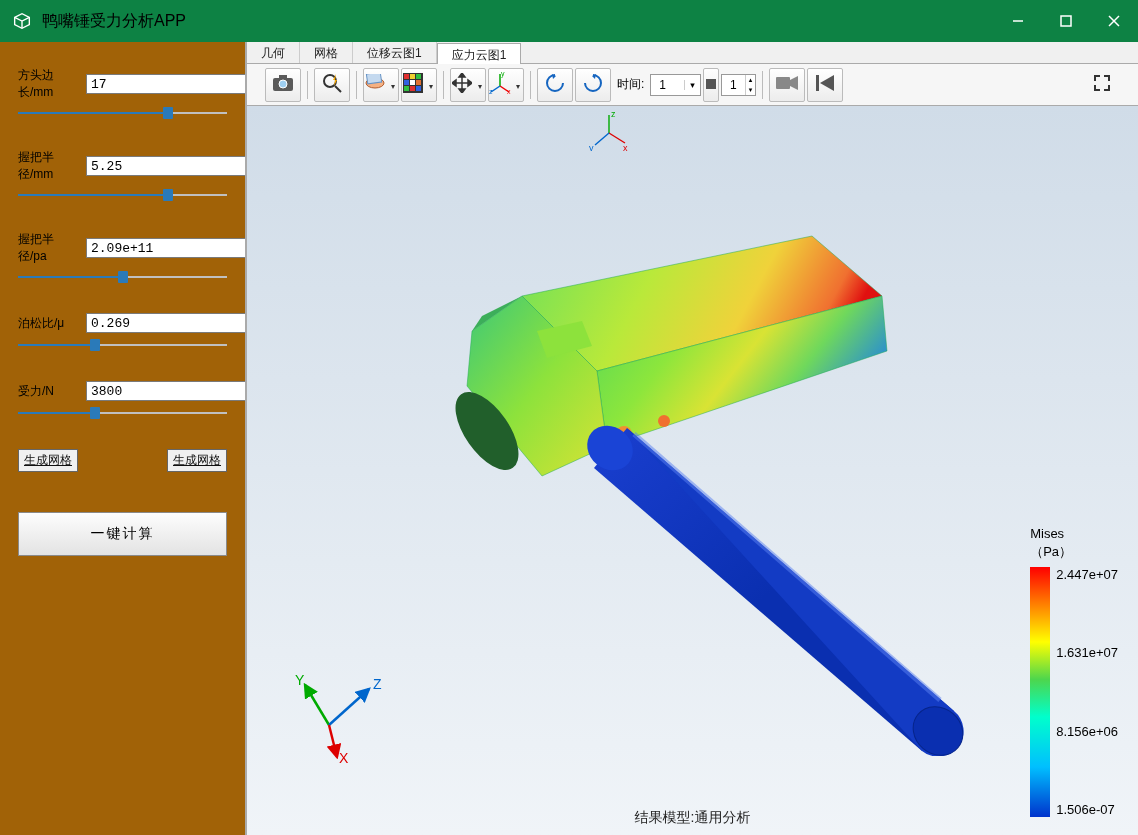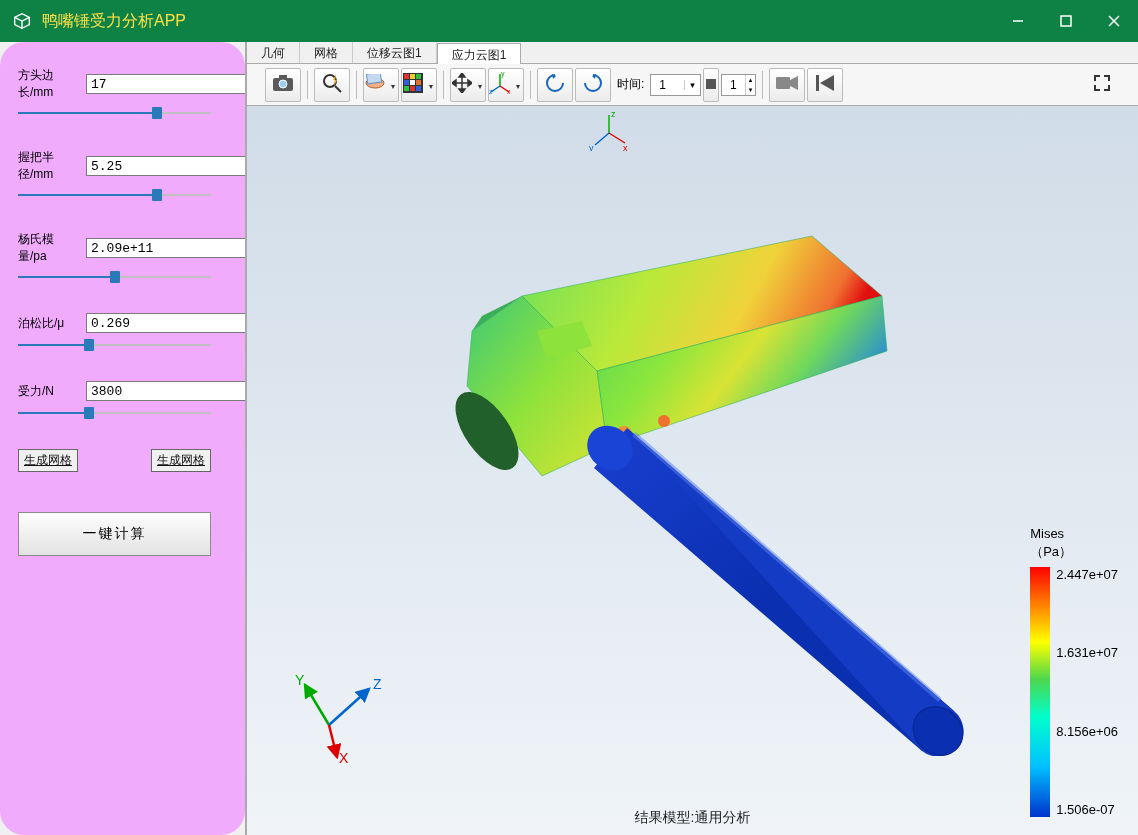--- a/index.html
+++ b/index.html
@@ -8,21 +8,21 @@
     font-family: "Microsoft YaHei", sans-serif;
     font-size: 12px;
     background: #f0f0f0;
     width: 1138px;
     height: 835px;
     overflow: hidden;
     position: relative;
   }
   .titlebar {
     background: #0d8244;
-    color: #fde047;
+    color: #000000;
     height: 42px;
     display: flex;
     align-items: center;
     padding-left: 10px;
   }
   .titlebar .logo {
     width: 24px; height: 24px;
     margin-right: 8px;
     display: flex; align-items: center; justify-content: center;
   }
@@ -32,23 +32,22 @@
     width: 48px; height: 42px;
     display: flex; align-items: center; justify-content: center;
     color: #fff; font-size: 16px;
   }
   .content {
     display: flex;
     height: 793px;
   }
   .sidebar {
     width: 245px;
-    background: #f0abfc;
-    padding: 25px 34px 0 18px;
-    border-radius: 24px;
+    background: #a16207;
+    padding: 25px 18px 0 18px;
   }
   .param { margin-bottom: 28px; }
   .param-row { display: flex; align-items: center; gap: 6px; }
   .param-label { font-size: 12px; min-width: 62px; }
   .param-input {
     flex: 1;
     border: 1px solid #7a7a7a;
     height: 20px;
     padding: 0 4px;
     font-family: "Courier New", monospace;
@@ -261,21 +260,21 @@
             <input class="param-input" value="5.25" style="">
           </div>
           <div class="slider">
             <div class="slider-track"></div>
             <div class="slider-fill" style="width:72%"></div>
             <div class="slider-thumb" style="left:72%"></div>
           </div>
         </div>
         <div class="param">
           <div class="param-row">
-            <span class="param-label">杨氏模量/pa</span>
+            <span class="param-label">握把半径/pa</span>
             <input class="param-input" value="2.09e+11" style="">
           </div>
           <div class="slider">
             <div class="slider-track"></div>
             <div class="slider-fill" style="width:50%"></div>
             <div class="slider-thumb" style="left:50%"></div>
           </div>
         </div>
         <div class="param">
           <div class="param-row">

